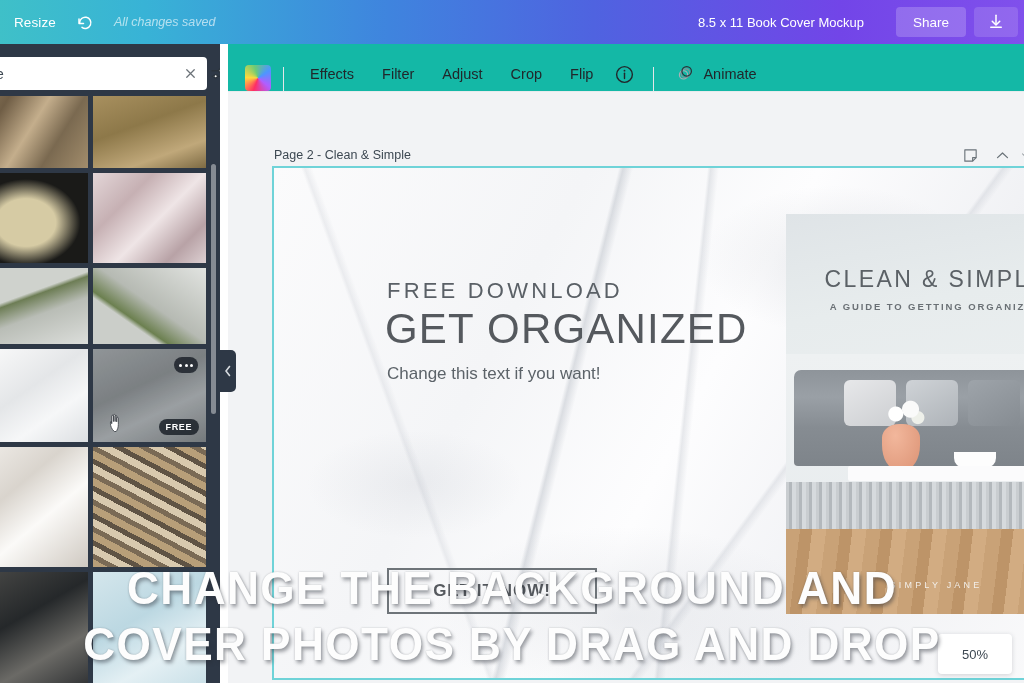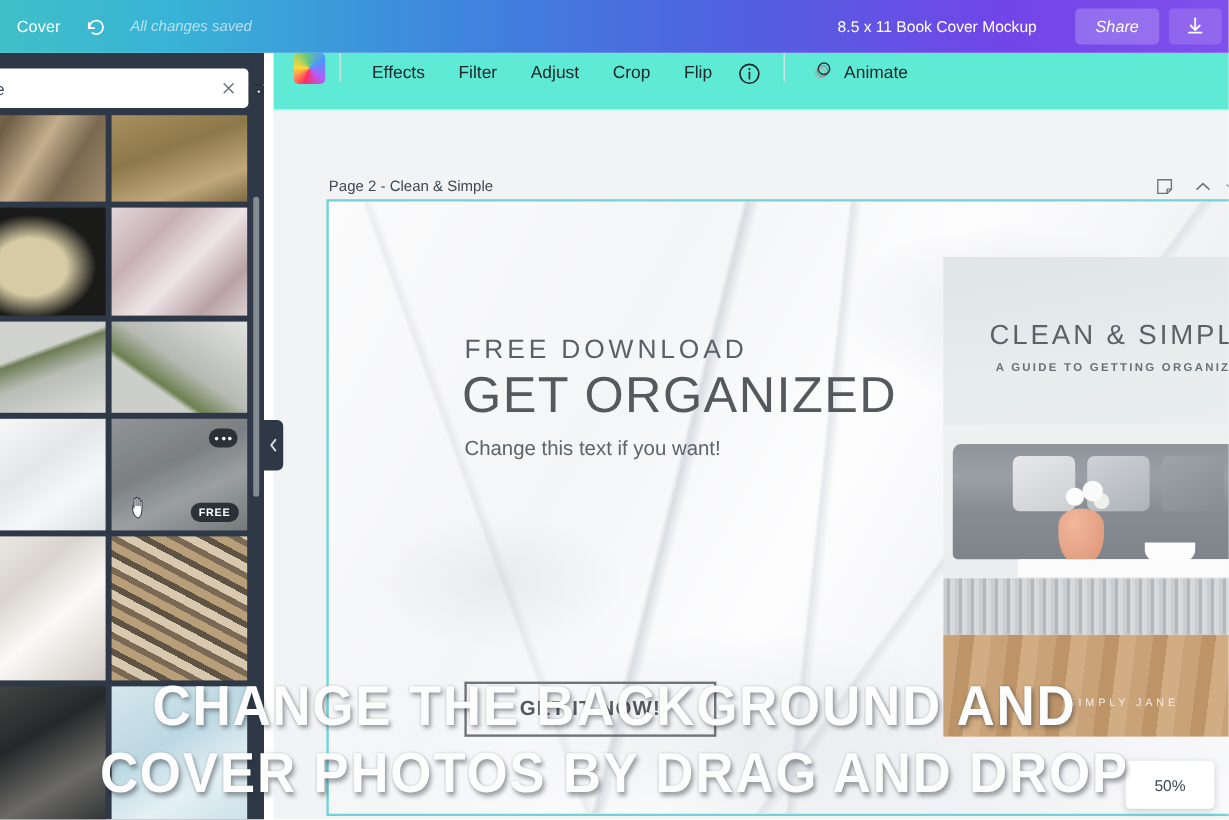--- a/index.html
+++ b/index.html
@@ -31,21 +31,21 @@
     color: rgba(255,255,255,.62); font-size: 12.5px; font-style: italic;
     margin-left: 14px; white-space: nowrap;
   }
   .tb-right { margin-left: auto; display: flex; align-items: center; height: 44px; }
   .tb-title {
     color: #ffffff; font-size: 13px; margin-right: 32px; white-space: nowrap;
   }
   .tb-share {
     background: rgba(255,255,255,.20); color: #fff; font-size: 13.5px;
     height: 30px; display: flex; align-items: center; padding: 0 17px;
-    border-radius: 4px; cursor: pointer; white-space: nowrap; font-style: italic;
+    border-radius: 4px; cursor: pointer; white-space: nowrap;
   }
   .tb-download {
     width: 44px; height: 30px; margin-left: 8px; margin-right: 6px;
     display: flex; align-items: center; justify-content: center;
     border-radius: 4px; background: rgba(255,255,255,.14); cursor: pointer;
   }
 
   
   .leftpanel {
     position: absolute; top: 44px; left: 0; width: 220px; height: 639px;
@@ -101,22 +101,22 @@
   }
   .collapse-tab {
     position: absolute; left: 220px; top: 350px; width: 16px; height: 42px;
     background: #2e3846; border-radius: 0 5px 5px 0; z-index: 31;
     display: flex; align-items: center; justify-content: center; cursor: pointer;
   }
 
   
   .toolbar {
     position: absolute; top: 44px; left: 228px; width: 796px; height: 48px;
-    background: #5eead4; border-bottom: 1px solid #e8ebed;
-    display: flex; align-items: flex-start; z-index: 20;
+    background: #14b8a6; border-bottom: 1px solid #e8ebed;
+    display: flex; align-items: flex-end; z-index: 20;
   }
   .tool-swatch {
     width: 26px; height: 26px; border-radius: 4px; margin-left: 17px;
     background: conic-gradient(from 200deg, #ff2e63, #ffd93d, #6bcB77, #4d96ff, #b15eff, #ff2e63);
     cursor: pointer; flex: 0 0 26px;
   }
   .tool-div { width: 1px; height: 24px; background: #e3e6e8; margin: 0 12px; flex: 0 0 1px; }
   .tool-btn {
     font-size: 14.5px; color: #21272b; padding: 0 14px; height: 34px;
     display: flex; align-items: center; cursor: pointer; white-space: nowrap;
@@ -269,21 +269,21 @@
     white-space: nowrap;
   }
 </style>
 </head>
 <body>
 
 <div class="app">
 
   <div class="topbar">
     <div class="tb-left">
-      <div class="tb-resize">Cover</div>
+      <div class="tb-resize">Resize</div>
       <div class="tb-undo">
         <svg width="18" height="18" viewBox="0 0 24 24" fill="none" stroke="#ffffff" stroke-width="2" stroke-linecap="round" stroke-linejoin="round">
           <path d="M4 8 L4 14 L10 14"></path>
           <path d="M4.8 13.2 A7.5 7.5 0 1 1 8 19.2"></path>
         </svg>
       </div>
       <div class="tb-saved">All changes saved</div>
     </div>
     <div class="tb-right">
       <div class="tb-title">8.5 x 11 Book Cover Mockup</div>

